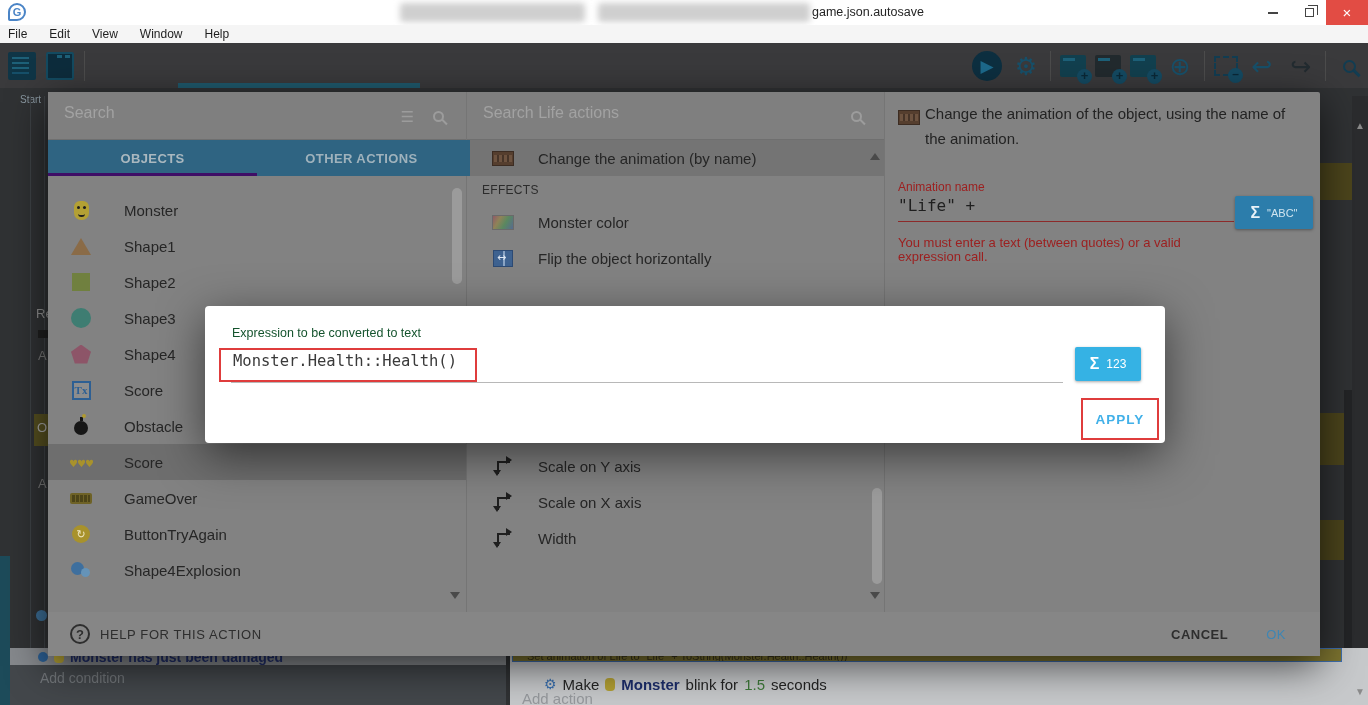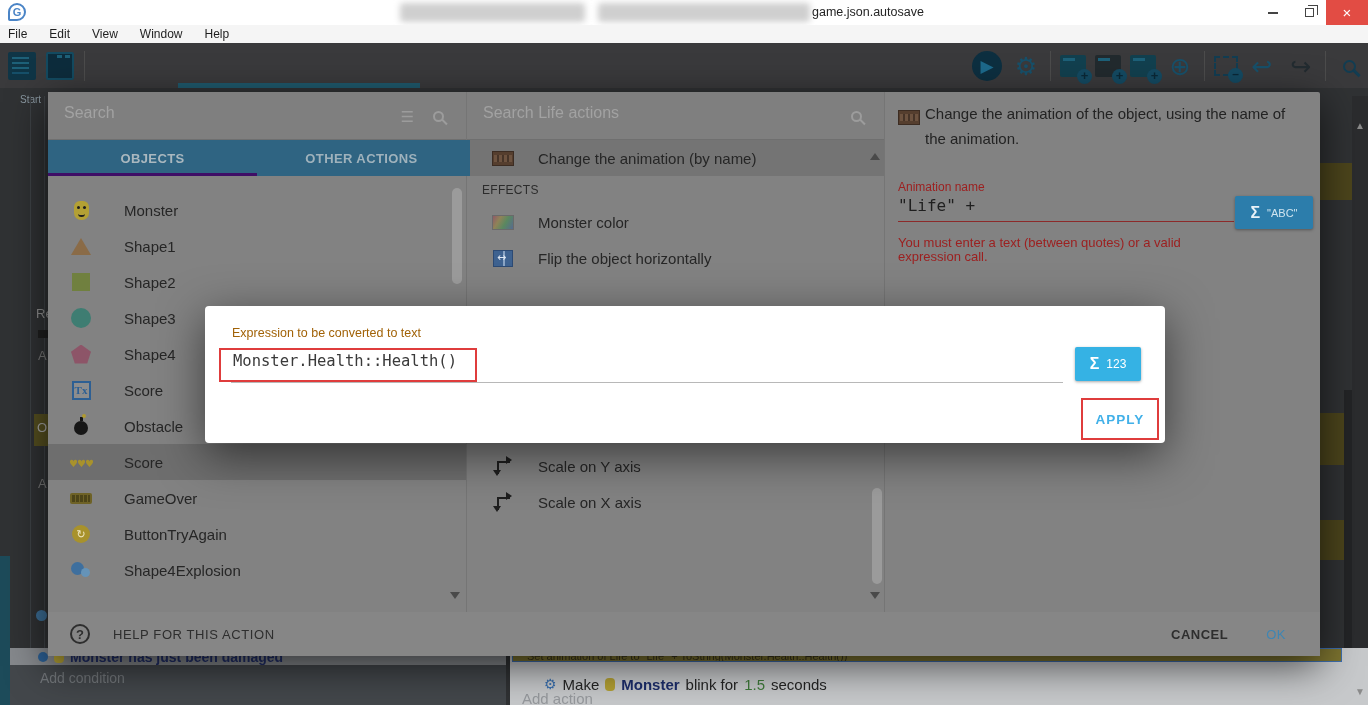--- a/index.html
+++ b/index.html
@@ -117,21 +117,21 @@
 #rp-label{position:absolute;left:13px;top:88px;font-size:12px;color:#9c2020}
 #rp-value{position:absolute;left:13px;top:104px;width:336px;background:transparent;border:none;border-bottom:1.5px solid #8c2a2a;outline:none;font-size:16px;color:#1f1f1f;padding-bottom:6px}
 #rp-error{position:absolute;left:13px;top:144px;width:345px;font-size:13px;line-height:14px;color:#9c2020}
 .btn-sigma{position:absolute;display:flex;align-items:center;justify-content:center;gap:7px;border-radius:2px;box-shadow:0 1px 3px rgba(0,0,0,.35);cursor:pointer}
 #rp-abc{left:350px;top:104px;width:78px;height:33px;background:#2c7dab}
 #rp-abc .sg{color:#e8f2f8;font-size:16px;font-weight:bold}
 #rp-abc .lb{color:#cfe4ef;font-size:11px}
 
 #dlg-footer{position:absolute;left:0;top:520px;width:1272px;height:44px;background:#868686;display:flex;align-items:center}
 #help-ic{width:20px;height:20px;border:2px solid #2e2e2e;border-radius:50%;color:#2e2e2e;font-size:13px;font-weight:bold;display:flex;align-items:center;justify-content:center;margin-left:22px}
-#help-label{margin-left:23px;font-size:13px;letter-spacing:.6px;color:#2e2e2e}
+#help-label{margin-left:10px;font-size:13px;letter-spacing:.6px;color:#2e2e2e}
 #footer-right{margin-left:auto;display:flex;align-items:center;gap:38px;padding-right:34px}
 #cancel-btn{font-size:13px;font-weight:700;letter-spacing:.5px;color:#2e2e2e}
 #ok-btn{font-size:13px;font-weight:500;letter-spacing:.5px;color:#3e86b4}
 
 
 .i-monster{width:15px;height:19px;background:#b3a034;border-radius:6px 6px 7px 7px;position:relative}
 .i-monster::before{content:"";position:absolute;top:5px;left:3px;width:3px;height:3px;border-radius:50%;background:#1e1e1e;box-shadow:6px 0 0 #1e1e1e}
 .i-monster::after{content:"";position:absolute;top:10px;left:4px;width:7px;height:4px;border-bottom:2px solid #1e1e1e;border-radius:0 0 6px 6px}
 .i-tri{width:0;height:0;border-left:10px solid transparent;border-right:10px solid transparent;border-bottom:17px solid #8a6b47}
 .i-sq{width:18px;height:18px;background:#70803f}
@@ -157,21 +157,21 @@
 .i-rainbow{width:22px;height:15px;border:1px solid #6a6a6a;background:linear-gradient(120deg,#8f5a68 0%,#8f8358 30%,#5a8860 60%,#586a8f 100%)}
 .i-flip{width:20px;height:17px;position:relative;background:#3e6290;border:1px solid #2c4a74}
 .i-flip::before{content:"";position:absolute;left:9px;top:0;bottom:0;width:2px;background:#8aa4c4}
 .i-flip::after{content:"↔";position:absolute;left:3px;top:0px;color:#dce6f2;font-size:11px;font-family:"DejaVu Sans",sans-serif}
 .i-size{position:relative;width:13px;height:13px;border-left:2px solid #1f1f1f;border-top:2px solid #1f1f1f;margin-top:3px}
 .i-size::before{content:"";position:absolute;left:-6px;bottom:-6px;border:4px solid transparent;border-top:6px solid #1f1f1f}
 .i-size::after{content:"";position:absolute;right:-6px;top:-7px;border:4px solid transparent;border-left:6px solid #1f1f1f}
 
 
 #modal{position:absolute;left:205px;top:306px;width:960px;height:137px;background:#fff;border-radius:4px;box-shadow:0 12px 46px rgba(0,0,0,.55);z-index:100}
-#modal-label{position:absolute;left:27px;top:20px;font-size:12.5px;color:#a16207}
+#modal-label{position:absolute;left:27px;top:20px;font-size:12.5px;color:#14532d}
 #modal-input{position:absolute;left:28px;top:46px;width:820px;background:transparent;border:none;outline:none;font-size:15.5px;color:#3a3a3a}
 #modal-underline{position:absolute;left:26px;top:76px;width:832px;height:1px;background:#b8b8b8}
 .redbox{position:absolute;border:2px solid #df3c3c;z-index:5;pointer-events:none}
 #modal-redbox-input{left:14px;top:42px;width:258px;height:34px}
 #modal-123{left:870px;top:41px;width:66px;height:34px;background:#35b2e4}
 #modal-123 .sg{color:#fff;font-size:16px;font-weight:bold}
 #modal-123 .lb{color:#fff;font-size:12px}
 #apply-wrap{position:absolute;right:6px;bottom:3px;width:78px;height:42px;border:2px solid #df3c3c;display:flex;align-items:center;justify-content:center}
 #apply-btn{font-size:13.5px;font-weight:bold;letter-spacing:1px;color:#41b0e8}
 </style>
@@ -389,20 +389,26 @@
           <span class="i-size"></span>
         </span>
         <span class="act-label">Scale on Y axis</span>
       </div>
     <div class="act-row">
         <span class="act-ic">
           <span class="i-size"></span>
         </span>
         <span class="act-label">Scale on X axis</span>
       </div>
+    <div class="act-row">
+        <span class="act-ic">
+          <span class="i-size"></span>
+        </span>
+        <span class="act-label">Width</span>
+      </div>
   </div>
   <span class="tri-up" style="left:822px;top:56px"></span>
   <div class="dlg-thumb" style="left:824px;top:396px;height:96px"></div>
   <span class="tri-down" style="left:822px;top:500px"></span>
 
   <div id="rpanel">
     <span class="i-film" id="rp-film"></span>
     <div id="rp-desc">Change the animation of the object, using the name of the animation.</div>
     <span id="rp-label">Animation name</span>
     <input id="rp-value" class="mono" value="&quot;Life&quot; +" style="">

